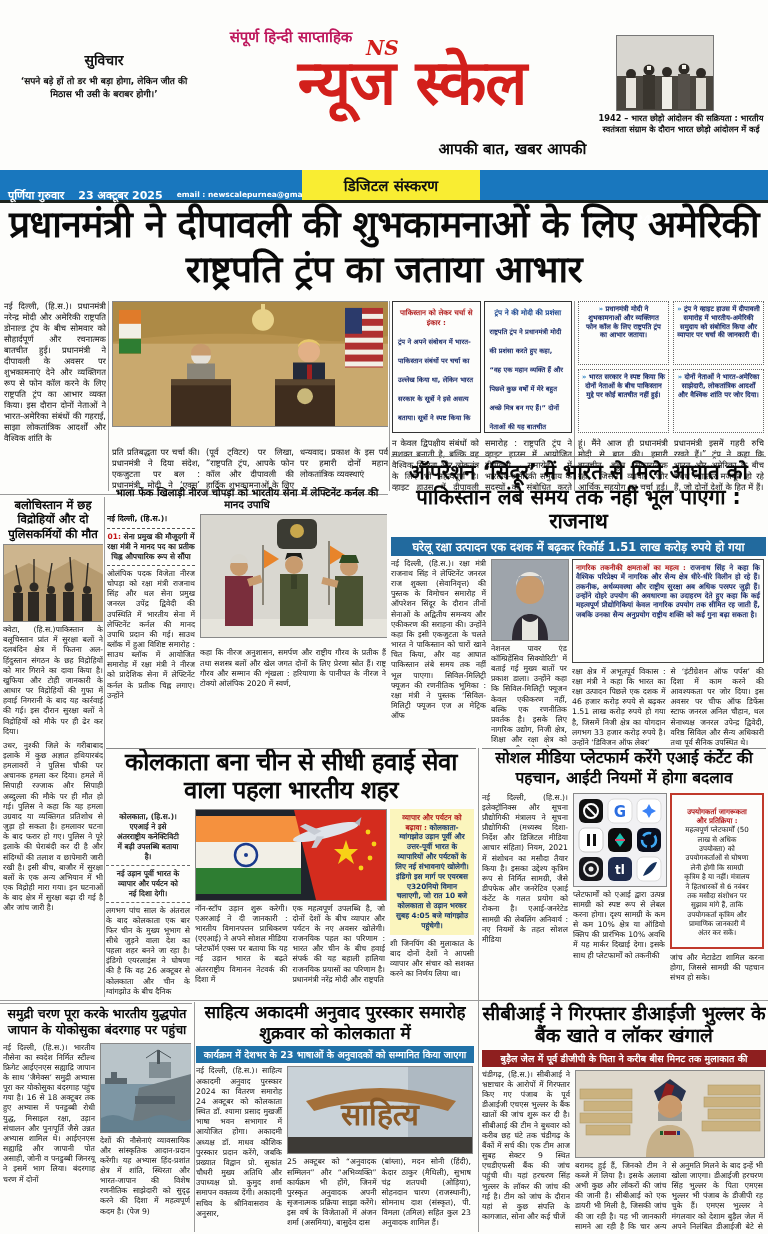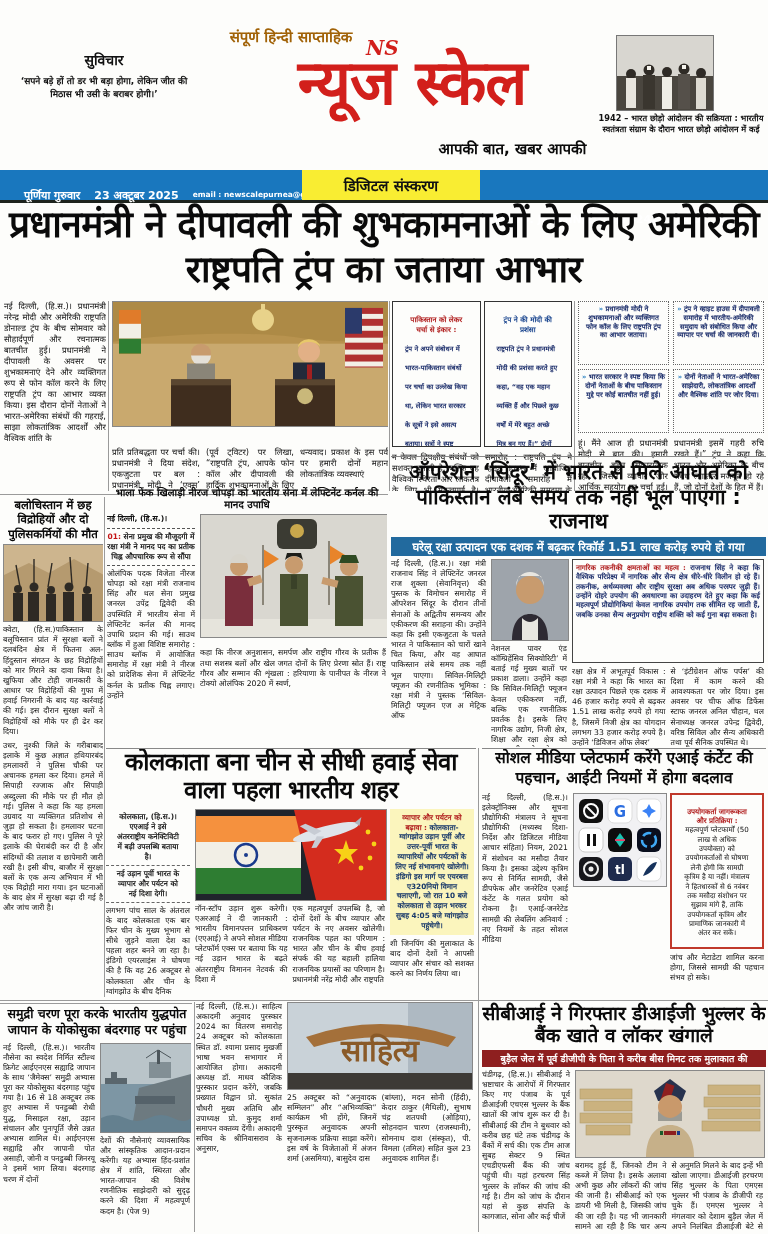--- a/index.html
+++ b/index.html
@@ -1,50 +1,50 @@
 <!DOCTYPE html>
 <html lang="hi"><head>
 <meta charset="utf-8">
 <style>
   html,body{margin:0;padding:0;background:#e9e9e9;}
   .page{position:relative;width:768px;height:1234px;margin:0 auto;background:#fdfdfb;
         font-family:"DejaVu Sans",sans-serif;color:#111;overflow:hidden;}
   .abs{position:absolute;}
   
-  .tagline-top{left:196px;top:26px;width:190px;font-size:15px;font-weight:bold;color:#a16207;text-align:center;}
+  .tagline-top{left:196px;top:26px;width:190px;font-size:15px;font-weight:bold;color:#be185d;text-align:center;}
   .monogram{left:366px;top:36px;font-family:"DejaVu Serif",serif;font-style:italic;font-size:20px;font-weight:bold;color:#d21f1b;}
   .logo{left:202px;top:50px;width:420px;font-size:62px;font-weight:bold;color:#d21f1b;text-align:center;line-height:1.05;letter-spacing:-1px;}
   .tagline-bottom{left:420px;top:138px;width:185px;font-size:15px;font-weight:bold;text-align:center;color:#0a0a0a;}
   .suvichar{left:20px;top:50px;width:168px;text-align:center;}
   .suvichar-title{font-size:14px;font-weight:bold;margin-bottom:6px;}
   .suvichar-quote{font-size:9px;font-weight:bold;line-height:1.45;}
   .mast-photo{left:616px;top:35px;width:96px;height:74px;border:1px solid #777;}
   .mast-caption{left:596px;top:113px;width:170px;font-size:8.2px;font-weight:bold;line-height:1.35;text-align:center;}
   
   .infobar{left:0;top:170px;width:768px;height:30px;background:#1977be;border-bottom:3px solid #1d231d;color:#fff;}
-  .ib-left{position:absolute;left:8px;top:0;height:48px;display:flex;align-items:center;gap:14px;margin-left:16px;}
+  .ib-left{position:absolute;left:8px;top:0;height:48px;display:flex;align-items:center;gap:14px;}
   .ib-place{font-size:11px;font-weight:bold;}
   .ib-date{font-size:11px;font-weight:bold;}
   .ib-email{font-size:7.5px;font-weight:bold;}
   .ib-yellow{position:absolute;left:302px;top:0;width:178px;height:30px;background:#f9ed32;color:#111;
              display:flex;align-items:center;justify-content:center;font-size:15px;font-weight:bold;}
   .ib-right{position:absolute;right:8px;top:12px;height:44px;display:flex;align-items:flex-end;gap:18px;}
   .ib-rni,.ib-issue{font-size:11px;font-weight:bold;}
   
   .lead-headline{left:2px;top:202px;width:764px;font-size:37px;line-height:1.22;font-weight:bold;
                  text-align:center;color:#0a0a0a;letter-spacing:-0.5px;}
   .body-text{font-size:8.3px;line-height:1.33;text-align:justify;}
   .sm-text{font-size:7.7px;line-height:1.32;text-align:justify;}
   .colA{left:4px;top:301px;width:102px;height:190px;overflow:hidden;}
   .colB{left:112px;top:301px;width:276px;height:190px;overflow:hidden;}
   .lead-photo{width:276px;height:124px;border:1px solid #888;display:block;}
   .under-photo{column-count:3;column-gap:6px;margin-top:20px;height:58px;overflow:hidden;}
   .colC{left:392px;top:301px;width:180px;height:190px;overflow:hidden;}
   .colC-boxes{display:flex;gap:3px;}
-  .hbox{flex:1;border:1px solid #333;padding:12px;height:120px;overflow:hidden;}
+  .hbox{flex:1;border:1px solid #333;padding:5px;height:120px;overflow:hidden;}
   .hbox-title{display:block;text-align:center;font-size:7.2px;font-weight:bold;margin-bottom:2px;}
   .t-red{color:#b01d1d;} .t-blue{color:#15418c;}
   .hbox-text{font-size:6.7px;line-height:1.28;text-align:justify;color:#1c2e6b;font-weight:bold;}
   .colC-text{column-count:2;column-gap:6px;margin-top:5px;height:56px;overflow:hidden;}
   .colD{left:578px;top:301px;width:186px;height:190px;overflow:hidden;}
   .bullet-grid{display:grid;grid-template-columns:1fr 1fr;gap:4px;}
   .bullet-box{border:1px dotted #666;padding:3px;font-size:6.8px;line-height:1.3;font-weight:bold;
               color:#1c2e6b;text-align:center;height:56px;overflow:hidden;}
   .bmark{color:#1977be;font-weight:bold;}
   .colD-text{column-count:2;column-gap:6px;margin-top:5px;height:56px;overflow:hidden;}
@@ -382,20 +382,21 @@
               <circle cx="75" cy="46" r="7" fill="none" stroke="#3fa9f5" stroke-width="2.5" stroke-dasharray="9 4"></circle>
             <rect x="5" y="63" width="24" height="24" rx="6" fill="#17171c"></rect>
               <circle cx="17" cy="75" r="7" fill="none" stroke="#eee" stroke-width="2"></circle>
               <circle cx="17" cy="75" r="2.5" fill="#eee"></circle>
             <rect x="34" y="63" width="24" height="24" rx="6" fill="#1f2b4d"></rect>
               <text x="46" y="80" font-size="12" font-weight="bold" fill="#fff" text-anchor="middle" font-family="DejaVu Sans">tl</text>
             <rect x="63" y="63" width="24" height="24" rx="6" fill="#fff" stroke="#ddd"></rect>
               <path d="M69 82c4-10 10-14 14-14-2 6-6 12-14 14z" fill="#16325c"></path>
           </g>
         </svg>
+        <p class="sm-text" style="margin-top:3px;height:130px;overflow:hidden;">प्लेटफार्मों को एआई द्वारा उत्पन्न सामग्री को स्पष्ट रूप से लेबल करना होगा। दृश्य सामग्री के कम से कम 10% क्षेत्र या ऑडियो क्लिप की प्रारंभिक 10% अवधि में यह मार्कर दिखाई देगा। इसके साथ ही प्लेटफार्मों को तकनीकी</p>
       </div>
       <div style="width:94px;flex:none;">
         <div class="rbox">
           <span class="t-red" style="font-weight:bold;">उपयोगकर्ता जागरूकता और प्रतिक्रिया :</span>
           <span>महत्वपूर्ण प्लेटफार्मों (50 लाख से अधिक उपयोक्ता) को उपयोगकर्ताओं से घोषणा लेनी होगी कि सामग्री कृत्रिम है या नहीं। मंत्रालय ने हितधारकों से 6 नवंबर तक मसौदा संशोधन पर सुझाव मांगे हैं, ताकि उपयोगकर्ता कृत्रिम और प्रामाणिक जानकारी में अंतर कर सकें।</span>
         </div>
         <p class="sm-text" style="margin-top:4px;">जांच और मेटाडेटा शामिल करना होगा, जिससे सामग्री की पहचान संभव हो सके।</p>
       </div>
     </div>
   </div>
@@ -417,20 +418,22 @@
             <line x1="57" y1="6" x2="45" y2="14" stroke="#4c565b" stroke-width="1"></line>
           <rect x="34" y="52" width="40" height="8" fill="#55626a"></rect>
           <path d="M0 74q12-6 24 0t24 0 24 0 18 0v14H0z" fill="#64808f"></path>
         </svg>
         <p class="sm-text" style="margin-top:3px;height:112px;overflow:hidden;">देशों की नौसेनाएं व्यावसायिक और सांस्कृतिक आदान-प्रदान करेंगी। यह अभ्यास हिंद-प्रशांत क्षेत्र में शांति, स्थिरता और भारत-जापान की विशेष रणनीतिक साझेदारी को सुदृढ़ करने की दिशा में महत्वपूर्ण कदम है। (पेज 9)</p>
       </div>
     </div>
   </div>
 
   <div class="abs art sahitya">
+    <h2>साहित्य अकादमी अनुवाद पुरस्कार समारोह शुक्रवार को कोलकाता में</h2>
+    <span class="subbar sah-sub">कार्यक्रम में देशभर के 23 भाषाओं के अनुवादकों को सम्मानित किया जाएगा</span>
     <div class="flexrow">
       <p class="sm-text" style="width:86px;flex:none;">नई दिल्ली, (हि.स.)। साहित्य अकादमी अनुवाद पुरस्कार 2024 का वितरण समारोह 24 अक्टूबर को कोलकाता स्थित डॉ. श्यामा प्रसाद मुखर्जी भाषा भवन सभागार में आयोजित होगा। अकादमी अध्यक्ष डॉ. माधव कौशिक पुरस्कार प्रदान करेंगे, जबकि प्रख्यात विद्वान प्रो. सुकांत चौधरी मुख्य अतिथि और उपाध्यक्ष प्रो. कुमुद शर्मा समापन वक्तव्य देंगी। अकादमी सचिव के श्रीनिवासराव के अनुसार,</p>
       <div style="width:184px;flex:none;">
         <svg class="ph" viewBox="0 0 184 86" preserveAspectRatio="none" style="width:184px;height:86px;">
           <rect width="184" height="86" fill="#c9d2d8"></rect>
           <rect x="120" y="0" width="64" height="86" fill="#aeb9c2"></rect>
           <rect y="70" width="184" height="16" fill="#3d3a36"></rect>
           <path d="M18 34q74-26 150 0l-8 10q-66-20-134 0z" fill="#a4703a"></path>
           <text x="92" y="58" font-size="30" font-weight="bold" fill="#8a5a28" text-anchor="middle" font-family="DejaVu Sans">साहित्य</text>
         </svg>

